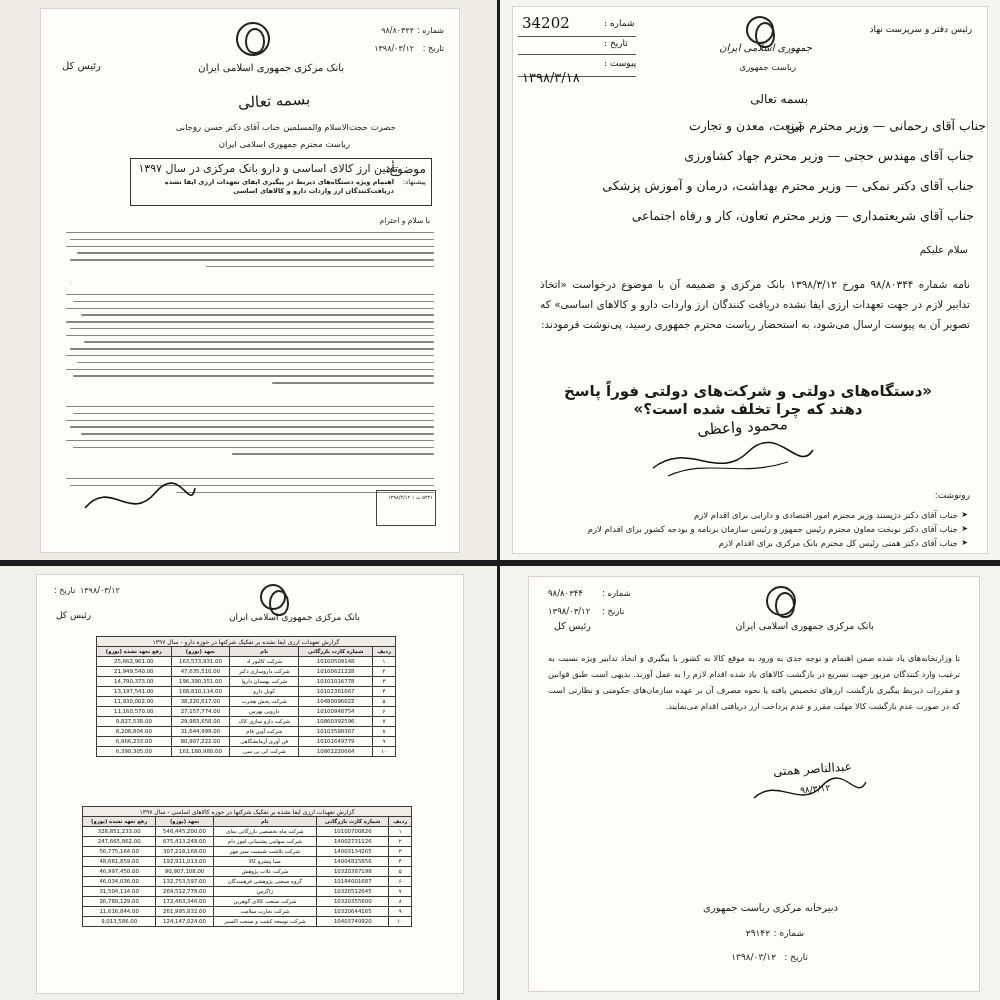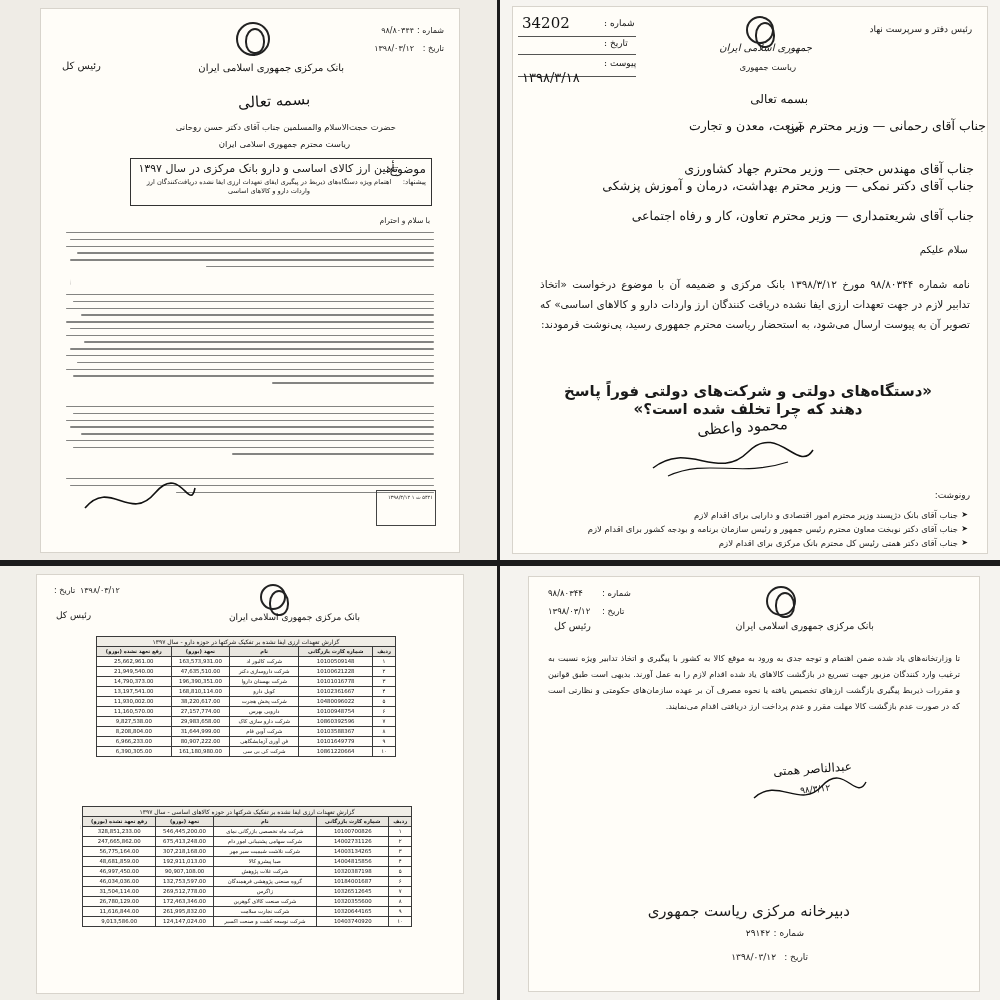--- a/index.html
+++ b/index.html
@@ -61,21 +61,21 @@
 
       <div class="t hand" style="right:150px;top:84px;font-size:15px;transform:rotate(-3deg);">بسمه تعالی</div>
 
       <div class="t" style="right:64px;top:114px;font-size:8.5px;">حضرت حجت‌الاسلام والمسلمین جناب آقای دکتر حسن روحانی</div>
       <div class="t" style="right:110px;top:131px;font-size:8.5px;">ریاست محترم جمهوری اسلامی ایران</div>
 
       <div class="lnbox" style="right:28px;top:150px;width:300px;height:46px;"></div>
       <div class="t" style="right:34px;top:154px;font-size:12px;">موضوع:</div>
       <div class="t" style="right:62px;top:154px;font-size:11px;">تأمین ارز کالای اساسی و دارو بانک مرکزی در سال ۱۳۹۷</div>
       <div class="t" style="right:34px;top:170px;font-size:7px;">پیشنهاد:</div>
-      <div class="t" style="right:66px;top:170px;font-size:6.6px;width:250px;white-space:normal;line-height:9px;text-align:center;">اهتمام ویژه دستگاه‌های ذیربط در پیگیری ایفای تعهدات ارزی ایفا نشده دریافت‌کنندگان ارز واردات دارو و کالاهای اساسی</div>
+      <div class="t" style="right:66px;top:170px;font-size:6.6px;width:250px;white-space:normal;line-height:9px;text-align:right;font-weight:bold;">اهتمام ویژه دستگاه‌های ذیربط در پیگیری ایفای تعهدات ارزی ایفا نشده دریافت‌کنندگان ارز واردات دارو و کالاهای اساسی</div>
 
       <div class="t" style="right:30px;top:208px;font-size:7.5px;">با سلام و احترام</div>
 
       <div class="plines" style="right:26px;top:224px;width:368px;">
         <i style="width:100%"></i>
           <i style="width:99%"></i>
           <i style="width:100%"></i>
           <i style="width:97%"></i>
           <i style="width:99%"></i>
           <i style="width:62%"></i>
@@ -139,38 +139,38 @@
       <div class="t hand" style="left:92px;top:52px;font-size:9px;">پیوست :</div>
       <div class="t hand" style="left:10px;top:48px;font-size:13px;margin-top:16px;">۱۳۹۸/۳/۱۸</div>
       <div class="ln" style="left:6px;top:30px;width:118px;"></div>
       <div class="ln" style="left:6px;top:48px;width:118px;"></div>
       <div class="ln" style="left:6px;top:70px;width:118px;"></div>
 
       <div class="t hand" style="right:180px;top:86px;font-size:12px;">بسمه تعالی</div>
       <div class="t hand" style="right:186px;top:116px;font-size:11px;">آنی</div>
 
       <div class="t hand" style="right:2px;top:112px;font-size:12.5px;">جناب آقای رحمانی — وزیر محترم صنعت، معدن و تجارت</div>
-      <div class="t hand" style="right:14px;top:142px;font-size:12.5px;margin-top:13px;">جناب آقای مهندس حجتی — وزیر محترم جهاد کشاورزی</div>
+      <div class="t hand" style="right:14px;top:142px;font-size:12.5px;">جناب آقای مهندس حجتی — وزیر محترم جهاد کشاورزی</div>
       <div class="t hand" style="right:14px;top:172px;font-size:12.5px;">جناب آقای دکتر نمکی — وزیر محترم بهداشت، درمان و آموزش پزشکی</div>
       <div class="t hand" style="right:14px;top:202px;font-size:12.5px;">جناب آقای شریعتمداری — وزیر محترم تعاون، کار و رفاه اجتماعی</div>
 
       <div class="t hand" style="right:20px;top:238px;font-size:10px;">سلام علیکم</div>
 
       <div class="t" style="right:18px;top:268px;width:430px;white-space:normal;font-size:10.5px;line-height:20px;text-align:justify;direction:rtl;">نامه شماره ۹۸/۸۰۳۴۴ مورخ ۱۳۹۸/۳/۱۲ بانک مرکزی و ضمیمه آن با موضوع درخواست «اتخاذ تدابیر لازم در جهت تعهدات ارزی ایفا نشده دریافت کنندگان ارز واردات دارو و کالاهای اساسی» که تصویر آن به پیوست ارسال می‌شود، به استحضار ریاست محترم جمهوری رسید، پی‌نوشت فرمودند:</div>
 
       <div class="t" style="right:40px;top:376px;width:400px;white-space:normal;font-size:15px;line-height:18px;font-weight:bold;text-align:center;">«دستگاه‌های دولتی و شرکت‌های دولتی فوراً پاسخ دهند که چرا تخلف شده است؟»</div>
 
       <div class="sig" style="right:200px;top:412px;font-size:15px;">محمود واعظی</div>
       <svg class="scribble" style="right:170px;top:432px;" width="170" height="46">
         <path d="M5 30 C40 2, 70 44, 100 14 S150 36, 165 12" stroke="#111" stroke-width="1.5" fill="none"></path>
         <path d="M20 38 C60 20, 90 40, 140 24" stroke="#111" stroke-width="1.1" fill="none"></path>
       </svg>
 
       <div class="t" style="right:18px;top:484px;font-size:9px;">رونوشت:</div>
-      <div class="t" style="right:30px;top:504px;font-size:8.5px;">جناب آقای بانک دژپسند وزیر محترم امور اقتصادی و دارایی برای اقدام لازم</div>
+      <div class="t" style="right:30px;top:504px;font-size:8.5px;">جناب آقای دکتر دژپسند وزیر محترم امور اقتصادی و دارایی برای اقدام لازم</div>
       <div class="t" style="right:30px;top:518px;font-size:8.5px;">جناب آقای دکتر نوبخت معاون محترم رئیس جمهور و رئیس سازمان برنامه و بودجه کشور برای اقدام لازم</div>
       <div class="t" style="right:30px;top:532px;font-size:8.5px;">جناب آقای دکتر همتی رئیس کل محترم بانک مرکزی برای اقدام لازم</div>
       <div class="t" style="right:20px;top:504px;font-size:8px;">➤</div>
       <div class="t" style="right:20px;top:518px;font-size:8px;">➤</div>
       <div class="t" style="right:20px;top:532px;font-size:8px;">➤</div>
     </div>
   </div>
 
   <div class="quad q-bl">
     <div class="paper" style="left:36px;top:8px;width:428px;height:420px;">
@@ -370,21 +370,21 @@
       <div class="t" style="left:20px;top:30px;font-size:8.5px;">۱۳۹۸/۰۳/۱۲</div>
 
       <div class="t" style="right:20px;top:74px;width:412px;white-space:normal;font-size:8.2px;line-height:16px;text-align:justify;direction:rtl;">تا وزارتخانه‌های یاد شده ضمن اهتمام و توجه جدی به ورود به موقع کالا به کشور با پیگیری و اتخاذ تدابیر ویژه نسبت به ترغیب وارد کنندگان مزبور جهت تسریع در بازگشت کالاهای یاد شده اقدام لازم را به عمل آورند. بدیهی است طبق قوانین و مقررات ذیربط پیگیری بازگشت ارزهای تخصیص یافته یا نحوه مصرف آن بر عهده سازمان‌های حکومتی و نظارتی است که در صورت عدم بازگشت کالا مهلت مقرر و عدم پرداخت ارز دریافتی اقدام می‌نمایند.</div>
 
       <div class="sig" style="right:128px;top:186px;font-size:12px;">عبدالناصر همتی</div>
       <div class="t hand" style="right:150px;top:208px;font-size:9px;transform:rotate(-6deg);">۹۸/۳/۱۲</div>
       <svg class="scribble" style="right:110px;top:196px;" width="120" height="40">
         <path d="M4 26 C28 4, 50 38, 72 14 S106 30, 116 10" stroke="#111" stroke-width="1.4" fill="none"></path>
       </svg>
 
-      <div class="t" style="right:130px;top:326px;font-size:15px;text-align:center;">دبیرخانه مرکزی ریاست جمهوری</div>
+      <div class="t" style="right:142px;top:326px;font-size:10px;text-align:center;">دبیرخانه مرکزی ریاست جمهوری</div>
       <div class="t" style="right:176px;top:352px;font-size:9px;">شماره :</div>
       <div class="t" style="right:210px;top:352px;font-size:9px;">۲۹۱۴۲</div>
       <div class="t" style="right:172px;top:376px;font-size:9px;">تاریخ :</div>
       <div class="t" style="right:204px;top:376px;font-size:9px;">۱۳۹۸/۰۳/۱۲</div>
     </div>
 
     <svg class="wm2" style="left:-10px;top:160px;" width="470" height="280">
       <text x="10" y="170" font-family="DejaVu Serif, serif" font-size="86" fill="rgba(90,90,90,.22)" transform="rotate(-8 10 170)">خبرگزاری مهر</text>
     </svg>
   </div>

